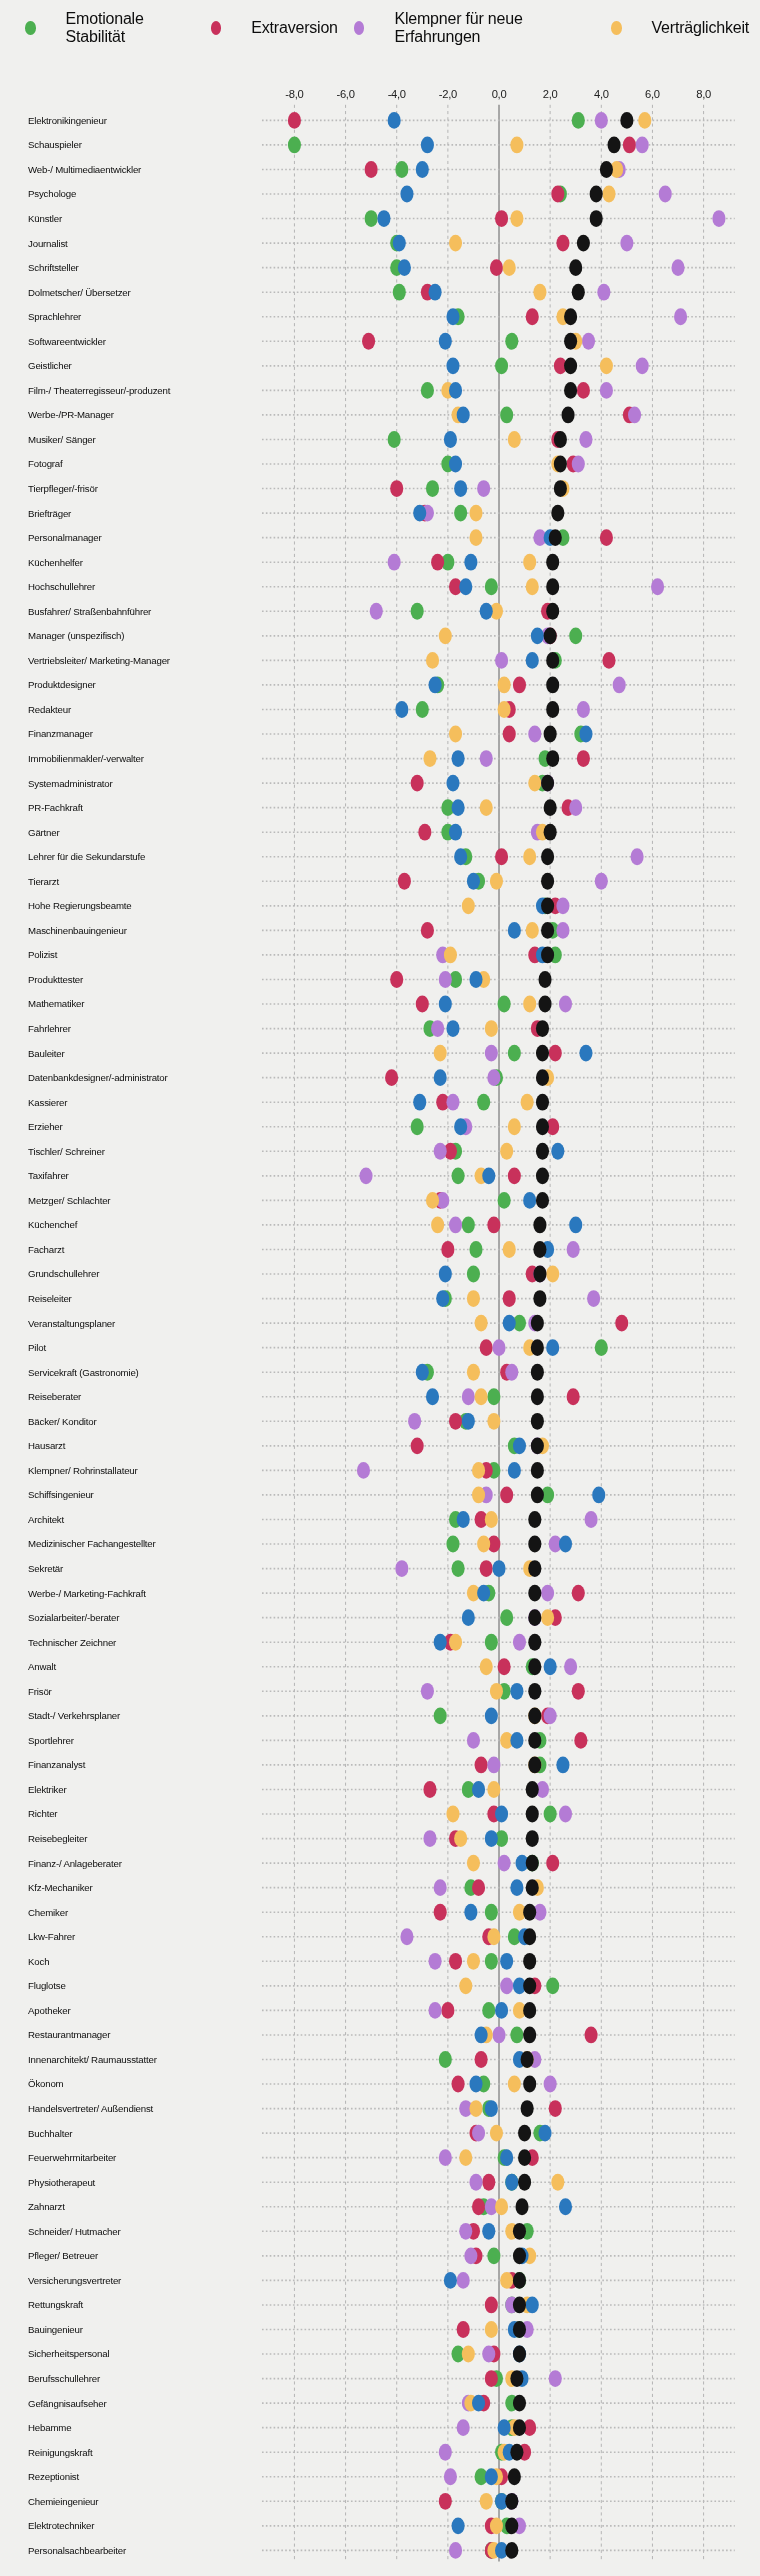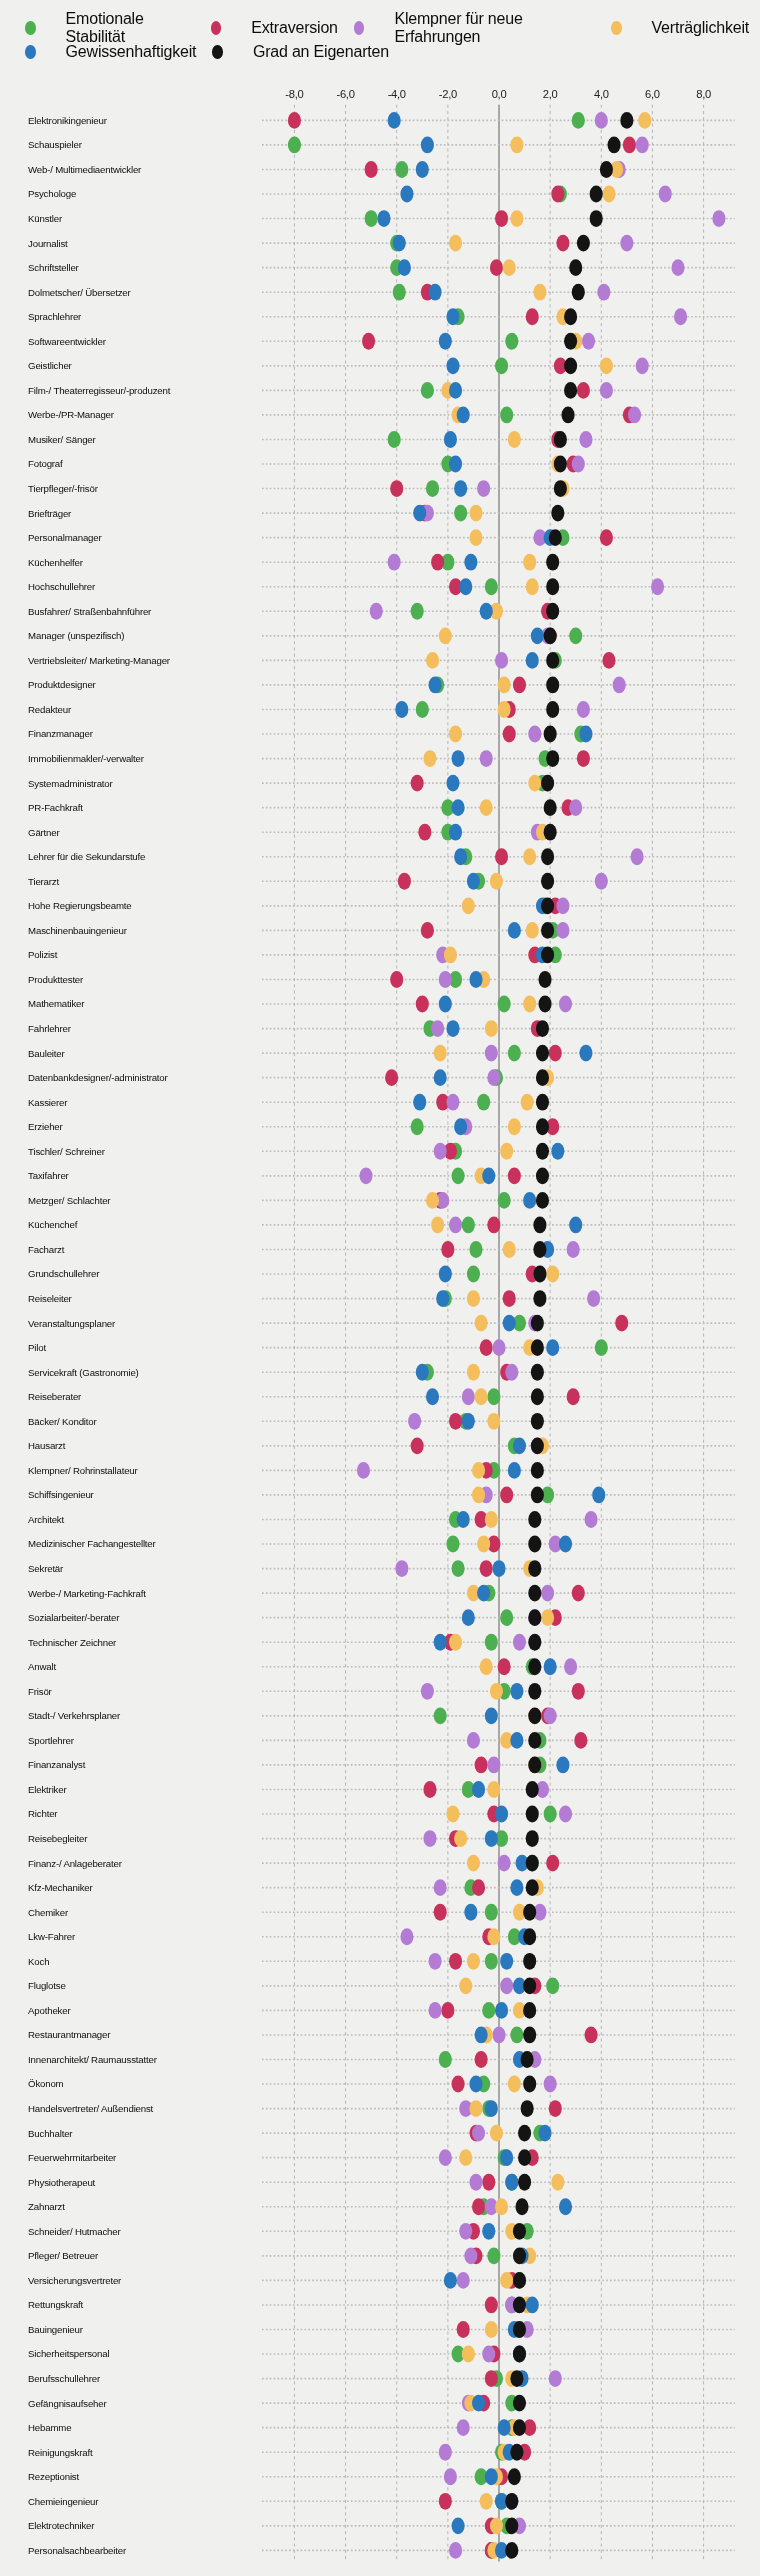--- a/index.html
+++ b/index.html
@@ -861,24 +861,14 @@
       </div>
       <div class="legend-item">
         <span class="legend-dot" style="background: rgb(180, 123, 213);"></span>
         <span class="legend-label">Klempner für neue Erfahrungen</span>
       </div>
       <div class="legend-item">
         <span class="legend-dot" style="background: rgb(245, 190, 92);"></span>
         <span class="legend-label">Verträglichkeit</span>
       </div>
     </div>
-    <div class="legend-row">
-      <div class="legend-item">
-        <span class="legend-dot" style="background: rgb(42, 120, 190);"></span>
-        <span class="legend-label">Gewissenhaftigkeit</span>
-      </div>
-      <div class="legend-item">
-        <span class="legend-dot" style="background: rgb(20, 20, 20);"></span>
-        <span class="legend-label">Grad an Eigenarten</span>
-      </div>
-    </div>
   </div>
 
 
 </body></html>

